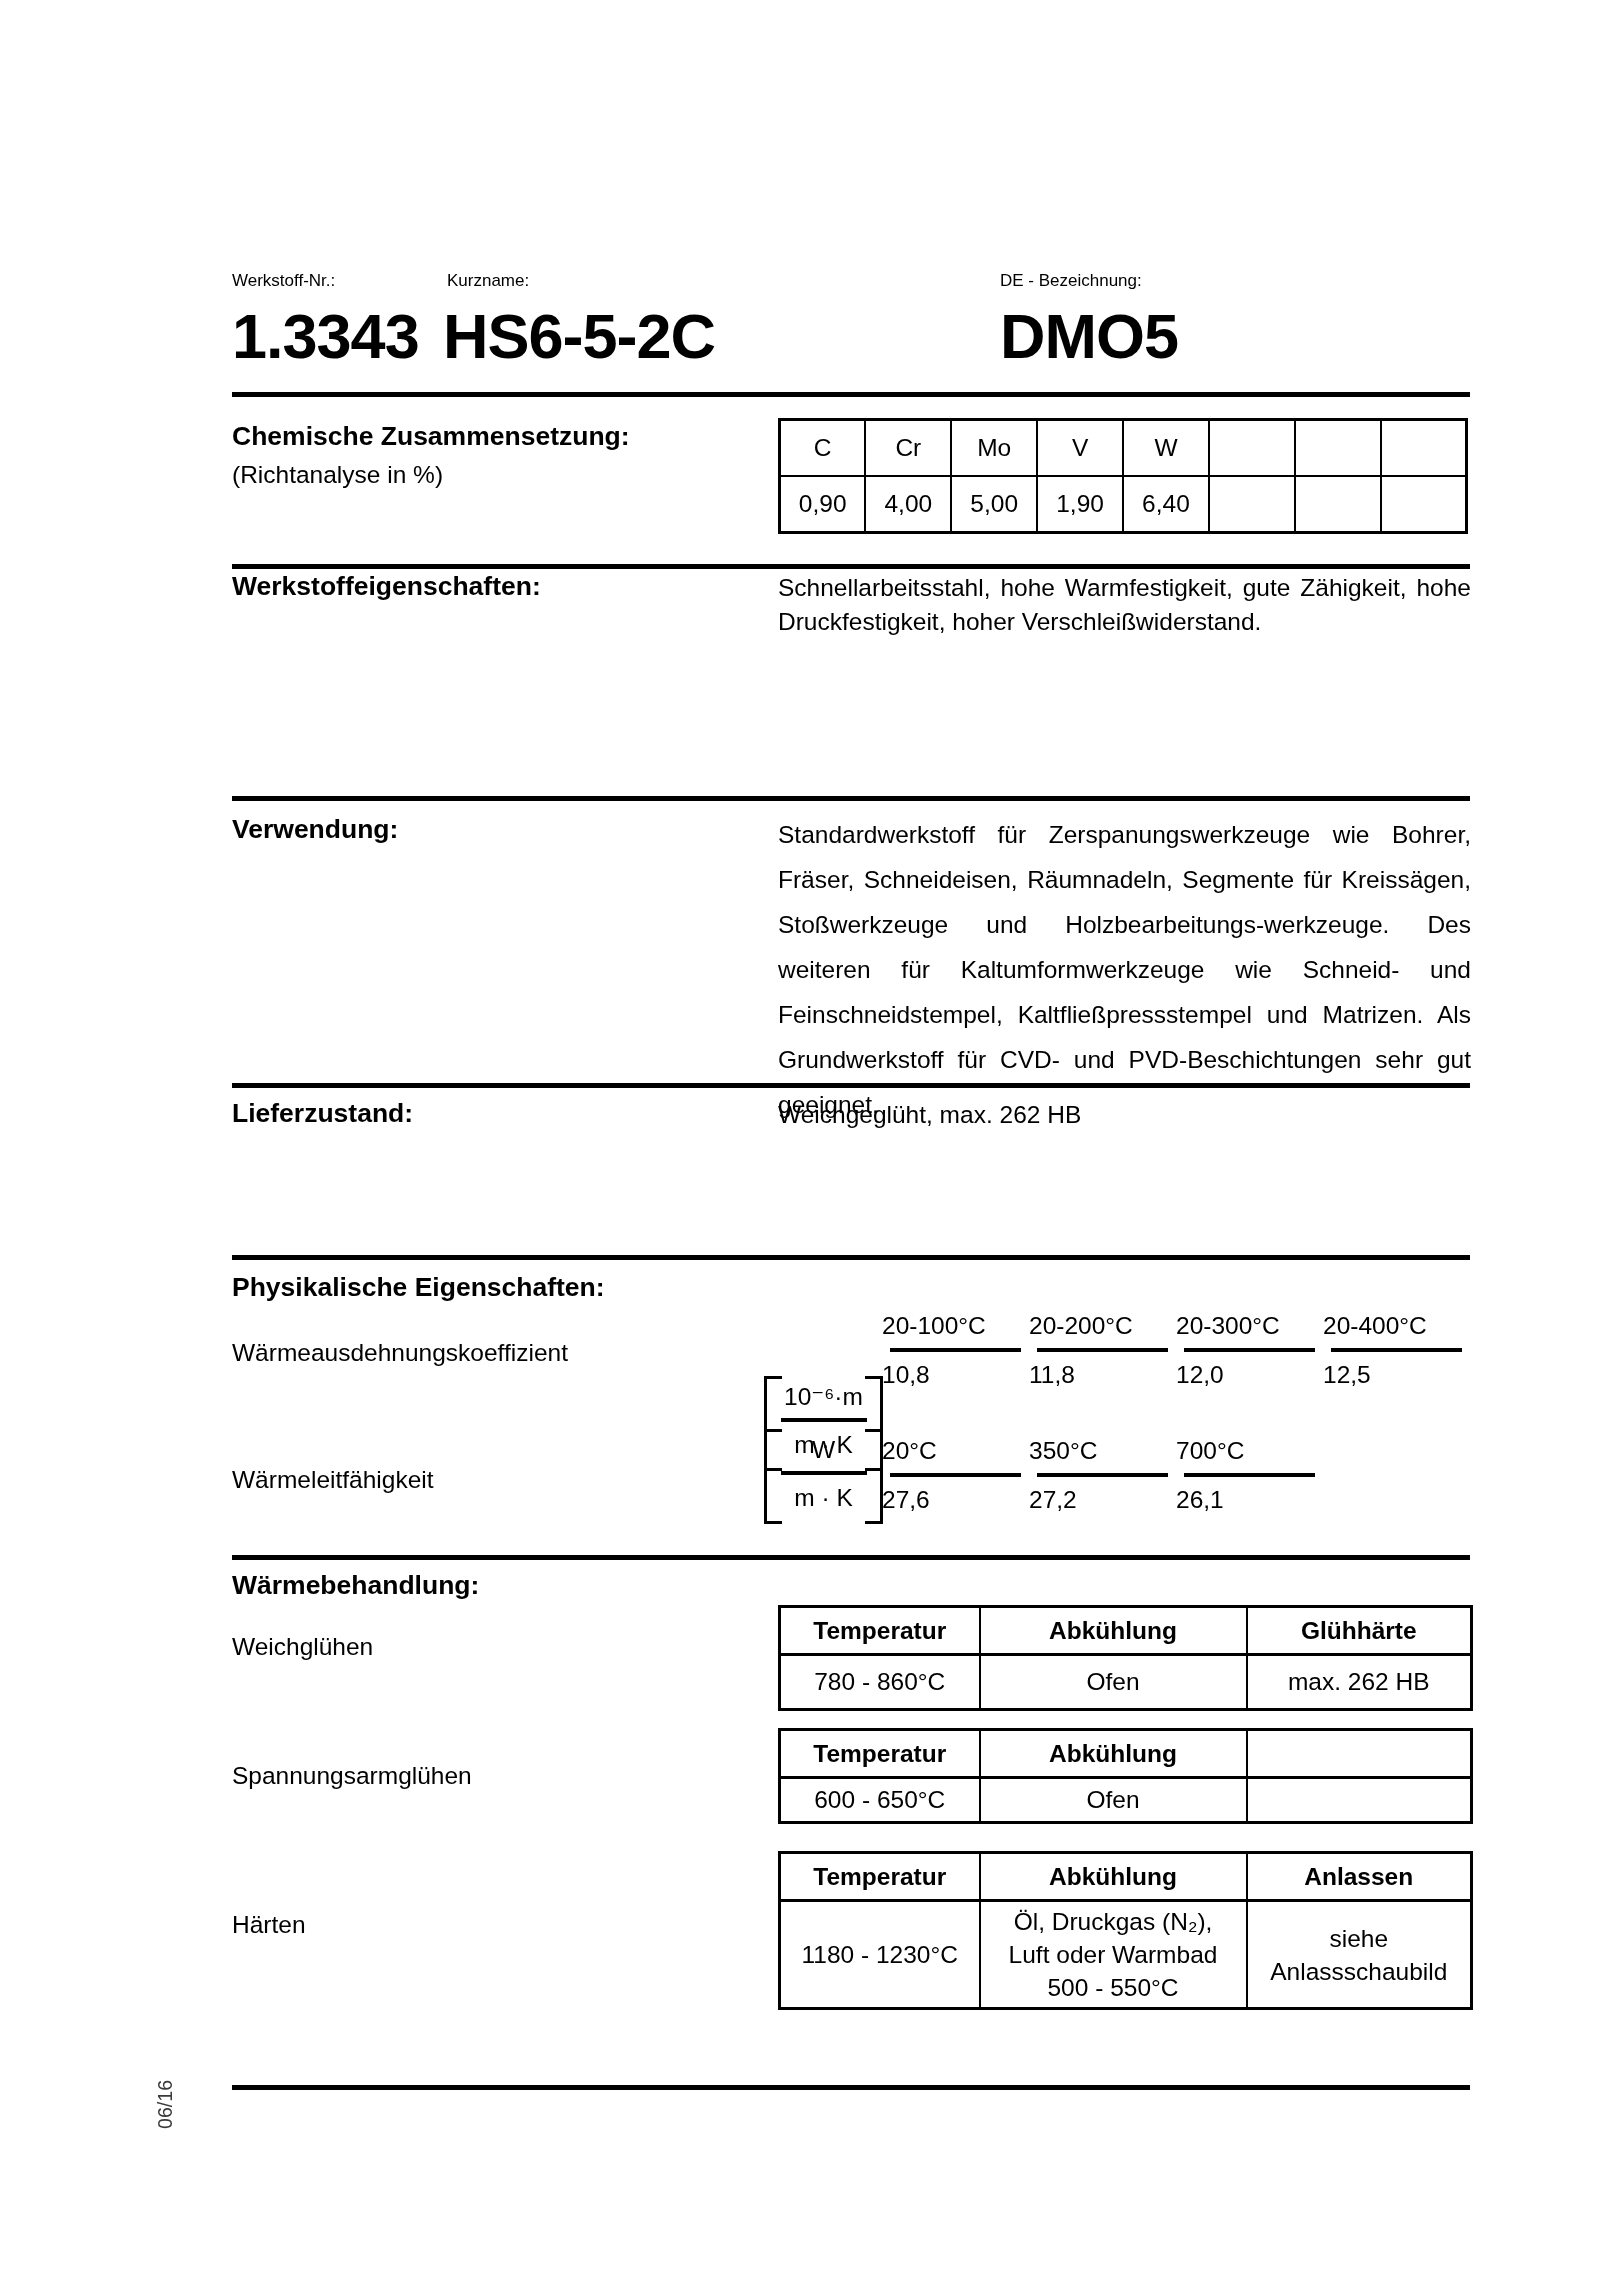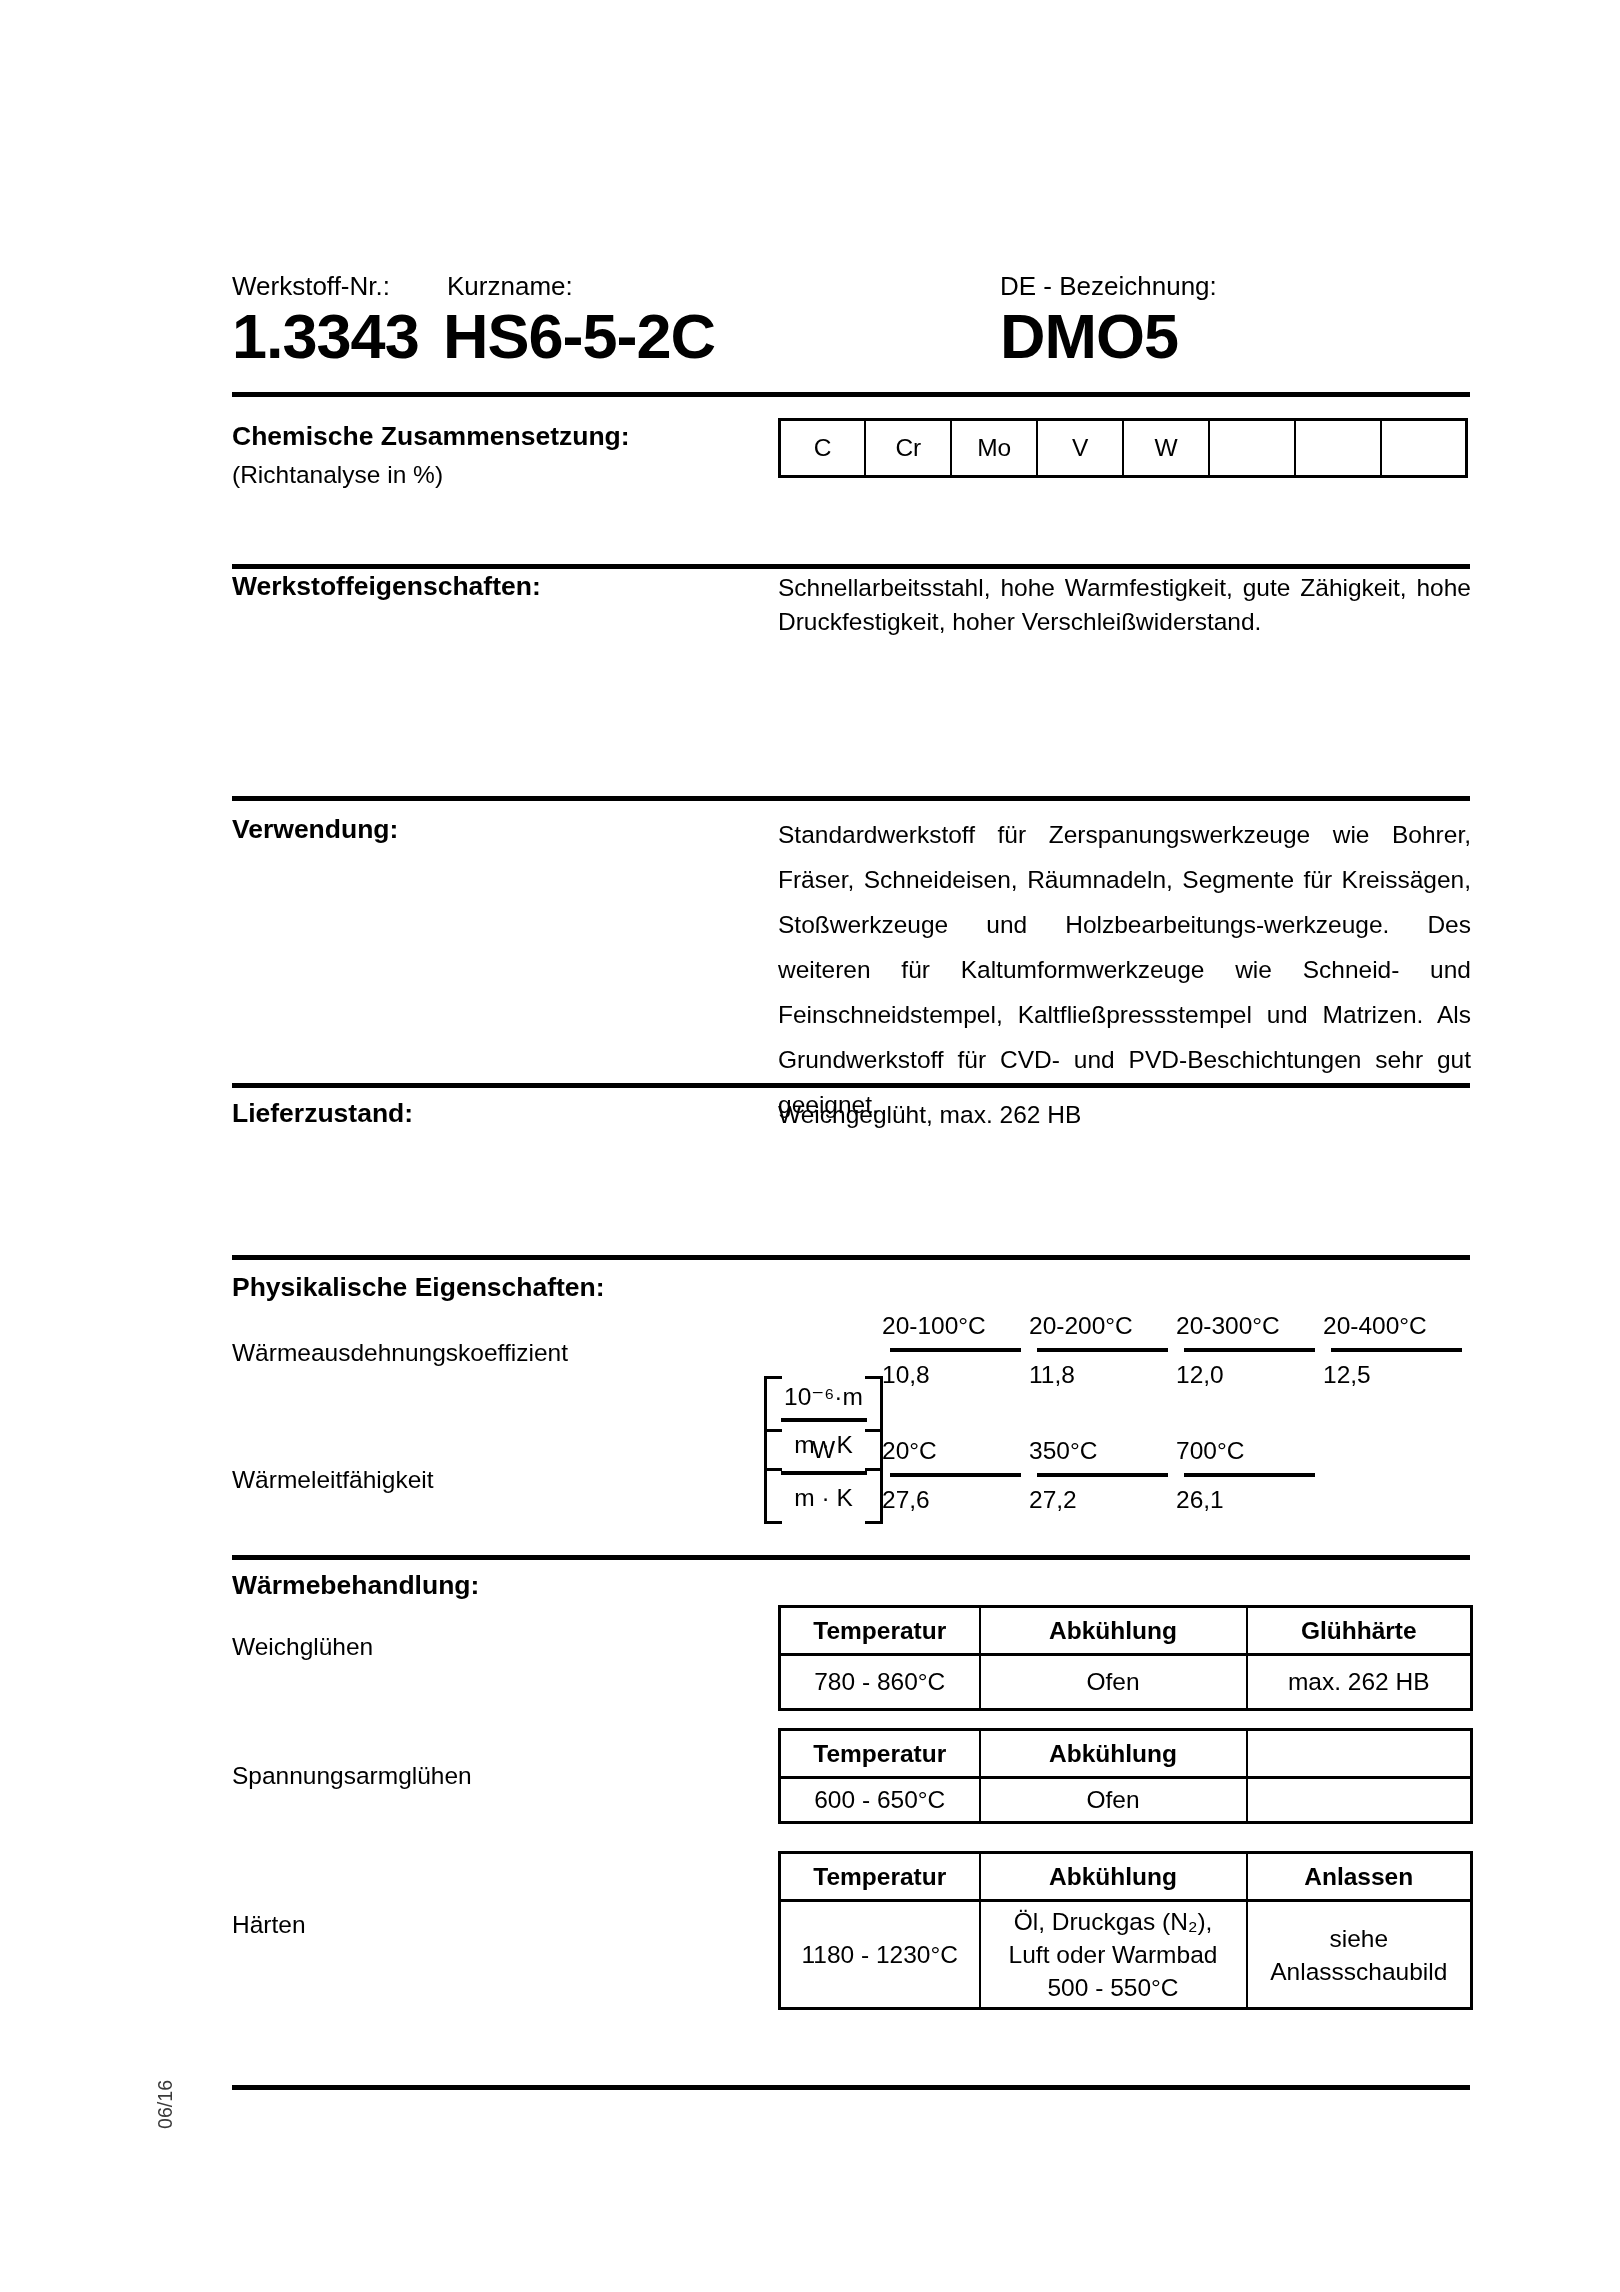--- a/index.html
+++ b/index.html
@@ -6,21 +6,21 @@
   .page{
     position:relative;
     width:1620px;height:2293px;
     background:#ffffff;
     font-family:"Liberation Sans","DejaVu Sans",sans-serif;
     color:#000;
     overflow:hidden;
   }
   .abs{position:absolute;}
   .rule{position:absolute;left:232px;width:1238px;height:4.9px;background:#000;}
-  .lbl-small{font-size:26px;}
+  .lbl-small{font-size:17px;}
   .title-big{font-size:63px;font-weight:bold;letter-spacing:-1px;white-space:nowrap;}
   .h-section{font-size:26.5px;font-weight:bold;white-space:nowrap;}
   .body-text{font-size:24.5px;}
   .just{text-align:justify;}
   
   table.chem{border-collapse:collapse;table-layout:fixed;width:690px;}
   table.chem td{
     border:2.9px solid #000;height:54px;text-align:center;
     font-size:24.5px;padding:0;
   }
@@ -73,20 +73,30 @@
         <tr>
       <td>C</td>
       <td>Cr</td>
       <td>Mo</td>
       <td>V</td>
       <td>W</td>
       <td></td>
       <td></td>
       <td></td>
     </tr>
+    <tr>
+      <td>0,90</td>
+      <td>4,00</td>
+      <td>5,00</td>
+      <td>1,90</td>
+      <td>6,40</td>
+      <td></td>
+      <td></td>
+      <td></td>
+    </tr>
   </tbody>
     </table>
 
   <div class="rule" style="top:564px;"></div>
 
   <div class="abs h-section" style="left:232px;top:571px;">Werkstoffeigenschaften:</div>
   <div class="abs body-text just" style="left:778px;top:571px;width:693px;line-height:34px;">Schnellarbeitsstahl, hohe Warmfestigkeit, gute Zähigkeit, hohe Druckfestigkeit, hoher Verschleißwiderstand.</div>
 
   <div class="rule" style="top:796px;"></div>
 

